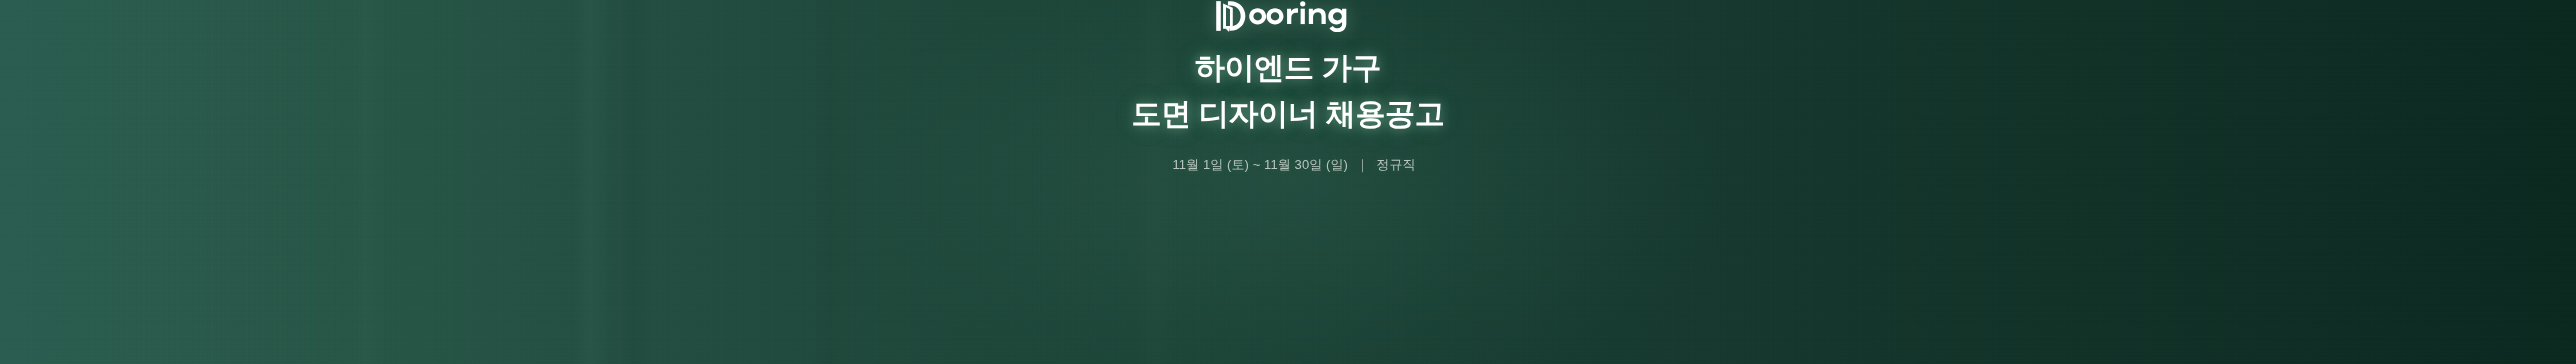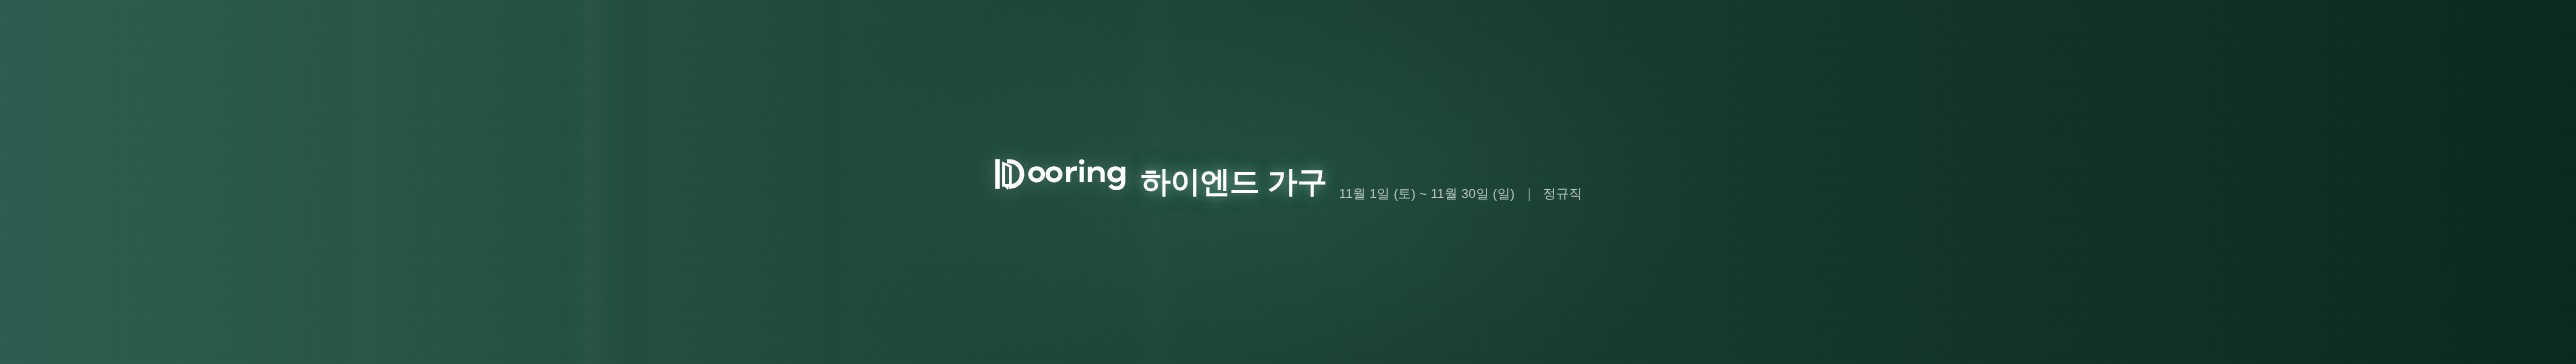--- a/index.html
+++ b/index.html
@@ -105,23 +105,22 @@
     background: radial-gradient(ellipse 120% 160% at 50% 50%,
                 rgba(0,0,0,0) 58%,
                 rgba(0,0,0,0.10) 88%,
                 rgba(0,0,0,0.16) 100%);
   }
 
   #content {
     position: absolute;
     inset: 0;
     display: flex;
-    flex-direction: row;
+    flex-direction: column;
     align-items: center;
-    justify-content: center;
     z-index: 5;
   }
 
   
   #logo {
     display: block;
     width: 147px;
     height: 32px;
     margin: 0 0 15.5px 0;
     filter: drop-shadow(0 0 9.2px rgba(180, 245, 215, 0.30));
@@ -221,20 +220,21 @@
                    C203.7 42.8 197.6 36.6 197.6 28.6 C197.6 20.6 203.7 14.4 211.8 14.4
                    C216.1 14.4 219.5 16.0 221.8 18.8 L221.8 15.2 Z
                    M213.6 21.4 C209.2 21.4 205.8 24.5 205.8 28.6 C205.8 32.7 209.2 35.8 213.6 35.8
                    C218.0 35.8 221.4 32.7 221.4 28.6 C221.4 24.5 218.0 21.4 213.6 21.4 Z"></path>
         </g>
       </svg>
     </div>
 
     <h1 class="headline line1">하이엔드 가구</h1>
 
+    <h1 class="headline line2">도면 디자이너 채용공고</h1>
 
     <div id="meta">
       <span>11월 1일 (토) ~ 11월 30일 (일)</span>
       <span class="sep">｜</span>
       <span>정규직</span>
     </div>
 
   </div>
 </div>
 

